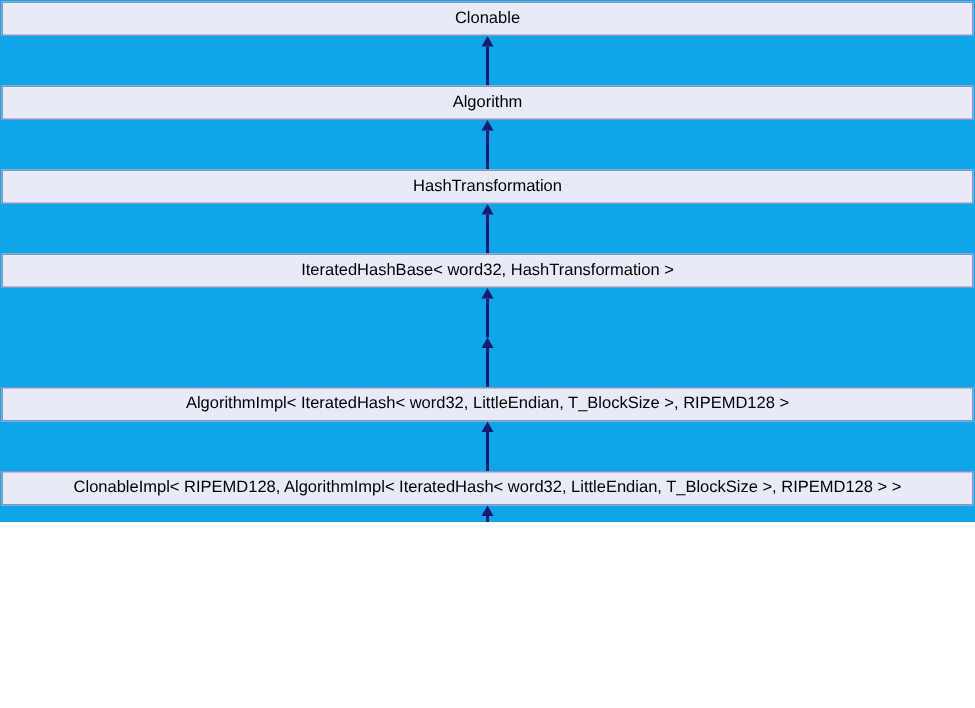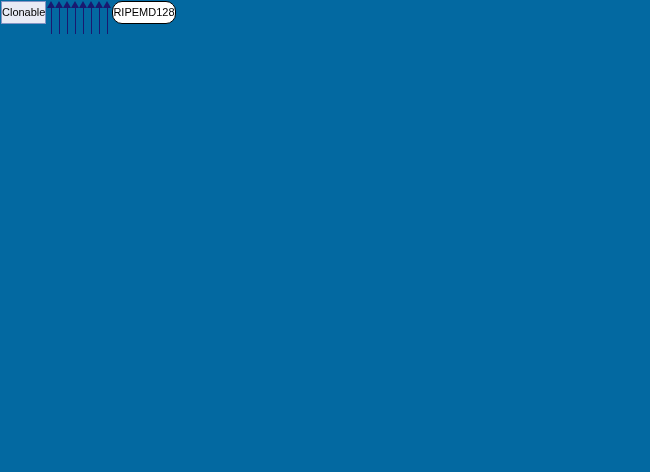--- a/index.html
+++ b/index.html
@@ -3,26 +3,26 @@
 <meta charset="utf-8">
 <style>
   html, body {
     margin: 0;
     padding: 0;
     background: #ffffff;
   }
   .diagram {
     position: relative;
     width: 650px;
-    height: 472px;
-    background: #0369a1;
+    height: 348px;
+    background: #0ea5e9;
     padding-top: 1px;
     box-sizing: border-box;
     display: flex;
-    flex-direction: row;
+    flex-direction: column;
     font-family: "Liberation Sans", sans-serif;
     overflow: hidden;
   }
   .node {
     height: 23px;
     margin: 0 1px;
     box-sizing: border-box;
     border: 1px solid #8494c4;
     background: #e8ebf5;
     display: flex;
@@ -69,39 +69,54 @@
 <body>
 
 <div class="diagram" id="diagram-root">
     <div class="node">
       <span>Clonable</span>
     </div>
     <div class="connector">
       <div class="arrowhead"></div>
       <div class="arrowline"></div>
     </div>
+    <div class="node">
+      <span>Algorithm</span>
+    </div>
     <div class="connector">
       <div class="arrowhead"></div>
       <div class="arrowline"></div>
+    </div>
+    <div class="node">
+      <span>HashTransformation</span>
+    </div>
+    <div class="connector">
+      <div class="arrowhead"></div>
+      <div class="arrowline"></div>
+    </div>
+    <div class="node">
+      <span>IteratedHashBase&lt; word32, HashTransformation &gt;</span>
     </div>
     <div class="connector">
       <div class="arrowhead"></div>
       <div class="arrowline"></div>
     </div>
     <div class="connector">
       <div class="arrowhead"></div>
       <div class="arrowline"></div>
     </div>
+    <div class="node">
+      <span>AlgorithmImpl&lt; IteratedHash&lt; word32, LittleEndian, T_BlockSize &gt;, RIPEMD128 &gt;</span>
+    </div>
     <div class="connector">
       <div class="arrowhead"></div>
       <div class="arrowline"></div>
     </div>
-    <div class="connector">
-      <div class="arrowhead"></div>
-      <div class="arrowline"></div>
+    <div class="node">
+      <span>ClonableImpl&lt; RIPEMD128, AlgorithmImpl&lt; IteratedHash&lt; word32, LittleEndian, T_BlockSize &gt;, RIPEMD128 &gt; &gt;</span>
     </div>
     <div class="connector">
       <div class="arrowhead"></div>
       <div class="arrowline"></div>
     </div>
     <div class="connector">
       <div class="arrowhead"></div>
       <div class="arrowline"></div>
     </div>
     <div class="node current">

